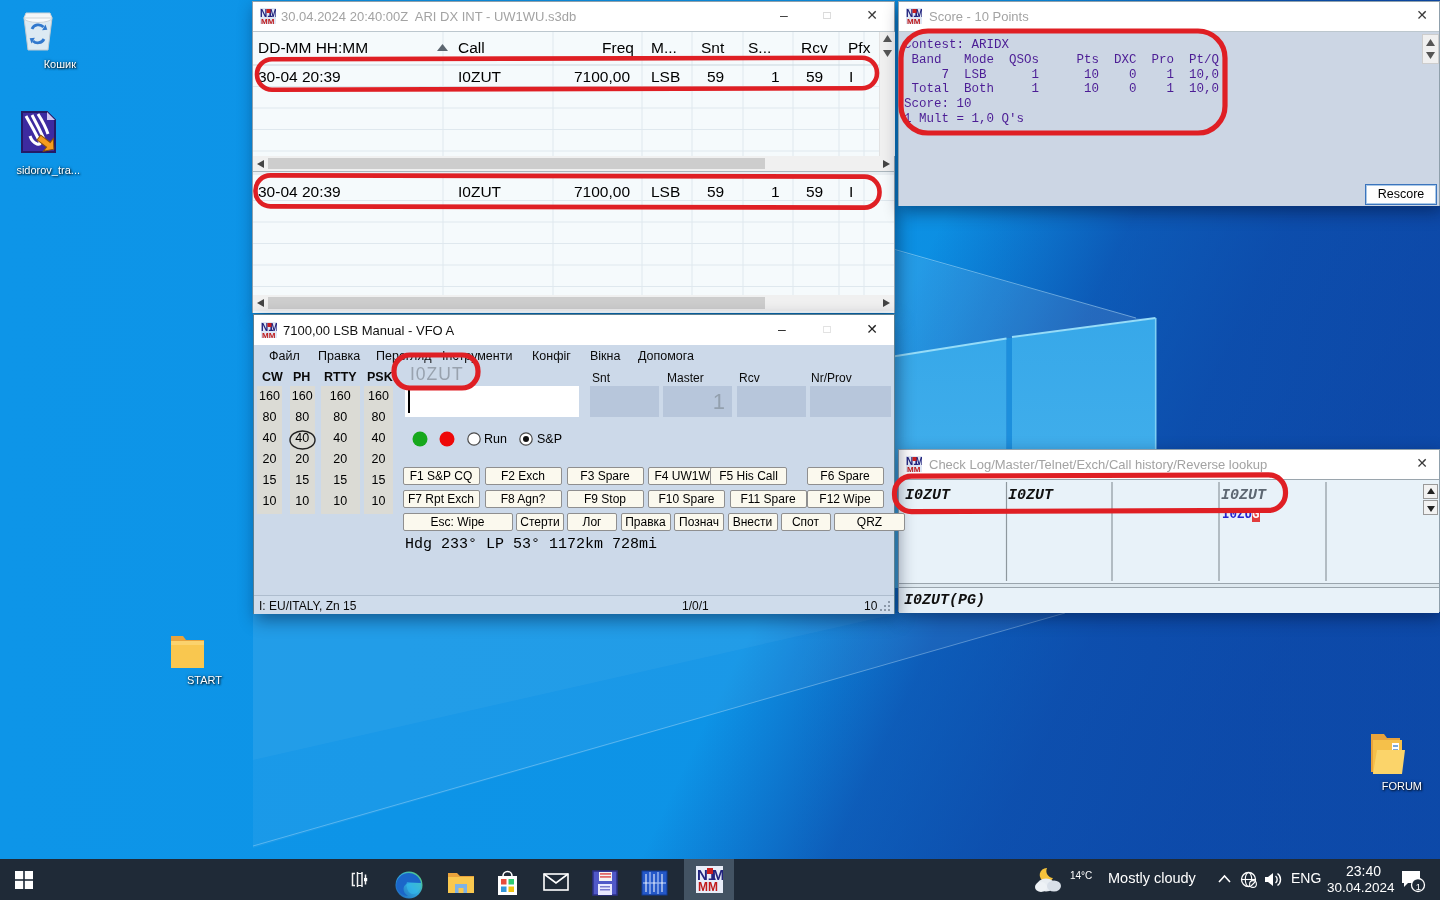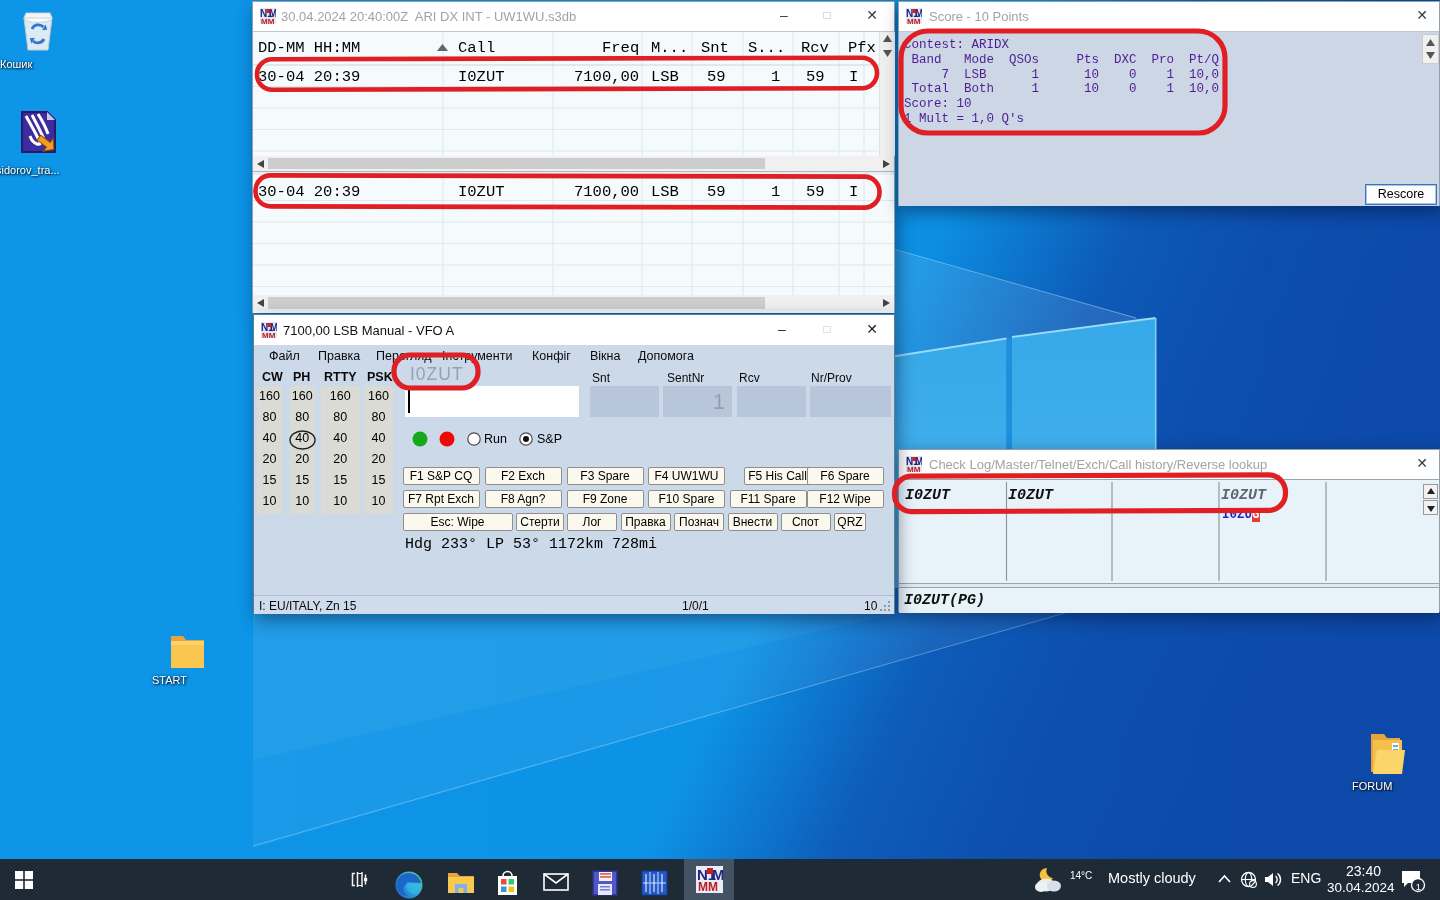--- a/index.html
+++ b/index.html
@@ -5,22 +5,22 @@
 html,body{margin:0;padding:0}
 body{width:1440px;height:900px;overflow:hidden;position:relative;
  font-family:"Liberation Sans",sans-serif;background:#0d95e8}
 .abs{position:absolute}
 .win{position:absolute;background:#fff;border:1px solid #8fa0ac;box-shadow:3px 6px 16px rgba(0,10,40,.45);box-sizing:border-box}
 .tbar{position:absolute;left:0;top:0;right:0;height:28px;background:#fff}
 .ttext{position:absolute;top:7px;font-size:13px;color:#a3a3a3;white-space:nowrap}
 .tdark{color:#111}
 .wbtn{position:absolute;top:0;width:30px;height:28px;text-align:center;line-height:26px;font-size:14px;color:#333}
 .mono{font-family:"Liberation Mono",monospace;white-space:pre}
-.cell{position:absolute;font-family:Liberation Mono, monospace;font-size:15.5px;color:#000;white-space:pre}
-.glabel{position:absolute;color:#fff;font-size:11px;text-align:left;text-shadow:1px 1px 2px rgba(0,0,0,.85),0 0 3px rgba(0,0,0,.6)}
+.cell{position:absolute;font-family:Liberation Sans, sans-serif;font-size:15.5px;color:#000;white-space:pre}
+.glabel{position:absolute;color:#fff;font-size:11px;text-align:right;text-shadow:1px 1px 2px rgba(0,0,0,.85),0 0 3px rgba(0,0,0,.6)}
 .fb{position:absolute;height:18px;box-sizing:border-box;background:#fbf9ee;border:1px solid #8f8f8f;border-radius:2px;font-size:12px;color:#000;text-align:center;line-height:16px;white-space:nowrap;overflow:hidden}
 </style>
 </head>
 <body>
 
 <svg class="abs" style="left:0;top:0;z-index:0" width="1440" height="900" viewBox="0 0 1440 900">
 <defs>
 <linearGradient id="bg" x1="0" y1="0" x2="1" y2="0">
 <stop offset="0" stop-color="#0d95e8"></stop>
         <stop offset=".55" stop-color="#0d93e6"></stop>
@@ -285,21 +285,21 @@
   <svg class="abs" style="left:35px;top:85px" width="27" height="20">
         <ellipse cx="13.5" cy="10" rx="12.5" ry="9" fill="none" stroke="#222" stroke-width="1.4"></ellipse>
       </svg>
 
   <div class="abs" style="left:156px;top:19px;font-size:17.5px;color:#98a2ae;letter-spacing:1px">I0ZUT</div>
 
   <div class="abs" style="left:151px;top:41px;width:174px;height:31px;background:#fff"></div>
   <div class="abs" style="left:154px;top:45px;width:2px;height:23px;background:#000"></div>
 
   <div class="abs" style="left:338px;top:26px;font-size:12px;color:#0a0a0a">Snt</div>
-  <div class="abs" style="left:413px;top:26px;font-size:12px;color:#0a0a0a">SentNr</div>
+  <div class="abs" style="left:413px;top:26px;font-size:12px;color:#0a0a0a">Master</div>
   <div class="abs" style="left:485px;top:26px;font-size:12px;color:#0a0a0a">Rcv</div>
   <div class="abs" style="left:557px;top:26px;font-size:12px;color:#0a0a0a">Nr/Prov</div>
 
   <div class="abs" style="left:336px;top:41px;width:69px;height:31px;background:#b7c6db"></div>
   <div class="abs" style="left:409px;top:41px;width:69px;height:31px;background:#b7c6db;text-align:right;font-size:22px;color:#93a0ae;line-height:31px"><span style="margin-right:7px">1</span></div>
   <div class="abs" style="left:483px;top:41px;width:69px;height:31px;background:#b7c6db"></div>
   <div class="abs" style="left:556px;top:41px;width:81px;height:31px;background:#b7c6db"></div>
 
   <svg class="abs" style="left:158px;top:86px" width="280" height="16">
    <circle cx="8" cy="8" r="7.5" fill="#16a81c"></circle>
@@ -308,36 +308,36 @@
    <circle cx="114" cy="8" r="6.2" fill="#fff" stroke="#4a4a4a" stroke-width="1.2"></circle>
    <circle cx="114" cy="8" r="3" fill="#111"></circle>
   </svg>
   <div class="abs" style="left:230px;top:87px;font-size:12.5px">Run</div>
   <div class="abs" style="left:283px;top:87px;font-size:12.5px">S&amp;P</div>
 
   <div class="fb" style="left:148.5px;top:121.5px;width:77px">F1 S&amp;P CQ</div>
   <div class="fb" style="left:230.5px;top:121.5px;width:77px">F2 Exch</div>
   <div class="fb" style="left:312.5px;top:121.5px;width:77px">F3 Spare</div>
   <div class="fb" style="left:394px;top:121.5px;width:77px">F4 UW1WU</div>
-  <div class="fb" style="left:490px;top:121.5px;width:67px">F5 His Call</div>
+  <div class="fb" style="left:456px;top:121.5px;width:77px">F5 His Call</div>
   <div class="fb" style="left:552.5px;top:121.5px;width:77px">F6 Spare</div>
   <div class="fb" style="left:148.5px;top:144.5px;width:77px">F7 Rpt Exch</div>
   <div class="fb" style="left:230.5px;top:144.5px;width:77px">F8 Agn?</div>
-  <div class="fb" style="left:312.5px;top:144.5px;width:77px">F9 Zone</div>
+  <div class="fb" style="left:312.5px;top:144.5px;width:77px">F9 Stop</div>
   <div class="fb" style="left:394px;top:144.5px;width:77px">F10 Spare</div>
   <div class="fb" style="left:475.5px;top:144.5px;width:77px">F11 Spare</div>
   <div class="fb" style="left:552.5px;top:144.5px;width:77px">F12 Wipe</div>
   <div class="fb" style="left:148.5px;top:167.5px;width:110px">Esc: Wipe</div>
   <div class="fb" style="left:262px;top:167.5px;width:48px">Стерти</div>
   <div class="fb" style="left:313px;top:167.5px;width:50px">Лог</div>
   <div class="fb" style="left:366.5px;top:167.5px;width:50px">Правка</div>
   <div class="fb" style="left:420px;top:167.5px;width:50px">Познач</div>
   <div class="fb" style="left:473.5px;top:167.5px;width:50px">Внести</div>
   <div class="fb" style="left:526.5px;top:167.5px;width:50px">Спот</div>
-  <div class="fb" style="left:580px;top:167.5px;width:32px">QRZ</div>
+  <div class="fb" style="left:580px;top:167.5px;width:71px">QRZ</div>
   <div class="abs mono" style="left:151px;top:191px;font-size:15px;color:#000">Hdg 233° LP 53° 1172km 728mi</div>
 
   <div class="abs" style="left:0;top:250px;width:640px;height:18px;background:#cfdceb;border-top:1px solid #aebdce;font-size:12px;color:#0a0a0a">
    <span class="abs" style="left:5px;top:3px">I: EU/ITALY, Zn 15</span>
    <span class="abs" style="left:428px;top:3px">1/0/1</span>
    <span class="abs" style="left:610px;top:3px">10</span>
    <svg class="abs" style="left:626px;top:5px" width="11" height="11">
           <g fill="#8b98a8">
             <rect x="8" y="0" width="2" height="2"></rect>
             <rect x="8" y="4" width="2" height="2"></rect>

